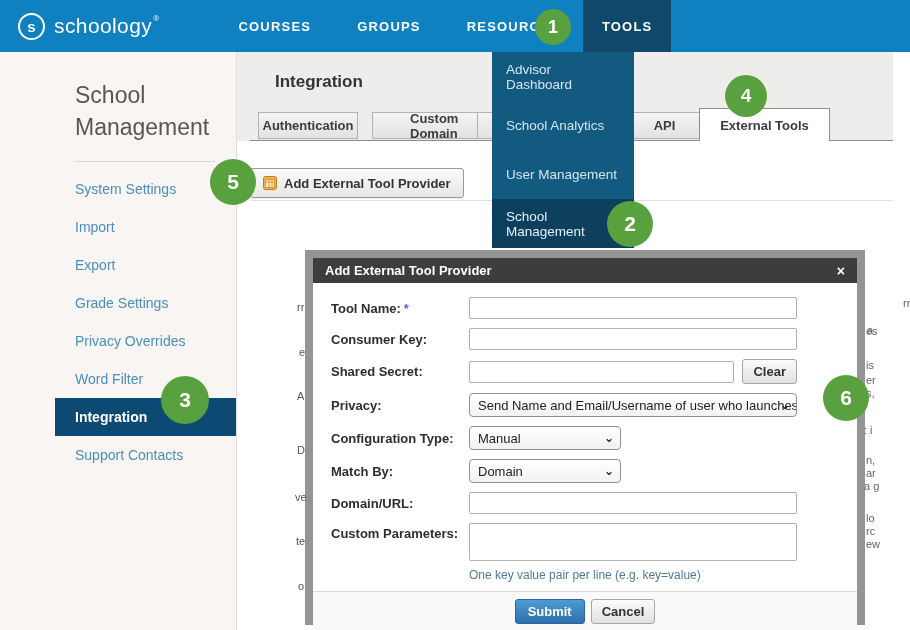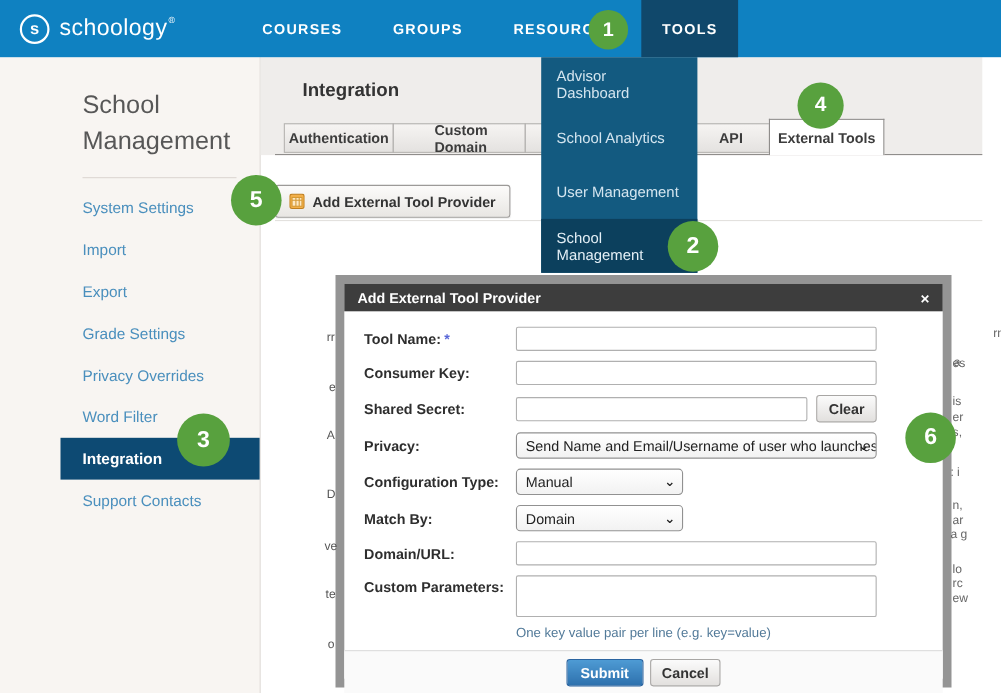--- a/index.html
+++ b/index.html
@@ -27,24 +27,24 @@
   .side-divider{margin:18px 0 0 75px;width:140px;border-top:1px solid #ddd8d3;}
   .side-nav{margin-top:8px;}
   .side-link{height:38px;display:flex;align-items:center;margin-left:55px;padding-left:20px;color:#4a8fbd;font-size:14px;cursor:pointer;}
   .side-link.active{background:#0d4a73;color:#fff;font-weight:bold;}
   
   .band{position:absolute;left:237px;top:52px;width:656px;height:89px;background:#efedeb;z-index:1;}
   .page-title{position:absolute;left:275px;top:72px;font-size:17px;font-weight:bold;color:#333;z-index:2;}
   .tabline{position:absolute;left:250px;top:140px;width:643px;border-top:1px solid #8f8d8b;z-index:6;}
   .tab{position:absolute;top:112px;height:27px;background:linear-gradient(#f6f4f2,#e4e2e0);border:1px solid #b5b3b1;box-sizing:border-box;display:flex;align-items:center;justify-content:center;font-size:13px;font-weight:bold;color:#3c3c3c;z-index:7;cursor:pointer;}
   .tab.t0{left:258px;width:100px;}
-  .tab.t1{left:357px;width:121px;padding-left:37px;}
+  .tab.t1{left:372px;width:121px;padding-left:37px;}
   .tab.t2{left:477px;width:153px;justify-content:flex-end;padding-right:12px;}
   .tab.t3{left:629px;width:71px;}
-  .tab.active{left:699px;width:105px;top:108px;height:33px;background:#fff;border:1px solid #8f8d8b;border-bottom:none;z-index:8;}
+  .tab.active{left:699px;width:131px;top:108px;height:33px;background:#fff;border:1px solid #8f8d8b;border-bottom:none;z-index:8;}
   
   .add-btn{position:absolute;left:250px;top:168px;height:28px;display:inline-flex;align-items:center;gap:7px;padding:0 12px;background:linear-gradient(#fcfbfa,#e8e6e3);border:1px solid #9c9a98;border-radius:3px;font-size:13px;font-weight:bold;color:#333;z-index:9;cursor:pointer;box-shadow:0 1px 1px rgba(0,0,0,.06);}
   .rule{position:absolute;left:250px;top:200px;width:643px;border-top:1px solid #e3e1de;z-index:2;}
   
   .frag{position:absolute;font-size:11px;color:#555;z-index:10;white-space:nowrap;}
   .frag.r{color:#666;}
   
   .modal-frame{position:absolute;left:305px;top:250px;width:560px;height:375px;box-sizing:border-box;padding:8px;background:rgba(82,82,82,.62);z-index:20;}
   .modal{width:100%;height:100%;background:#fff;display:flex;flex-direction:column;box-sizing:border-box;}
   .modal-header{flex:0 0 25px;background:#3d3d3d;color:#fff;display:flex;align-items:center;padding:0 12px;font-size:13px;font-weight:bold;}

